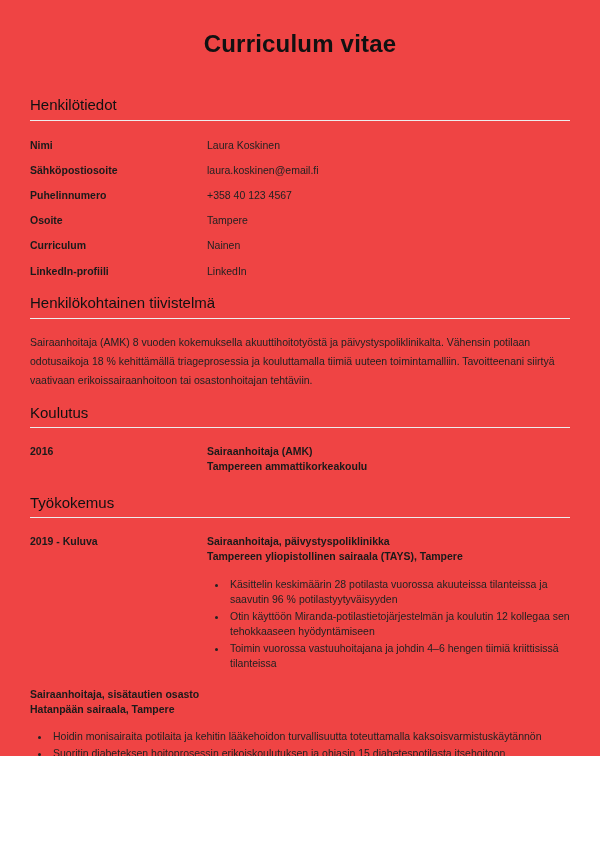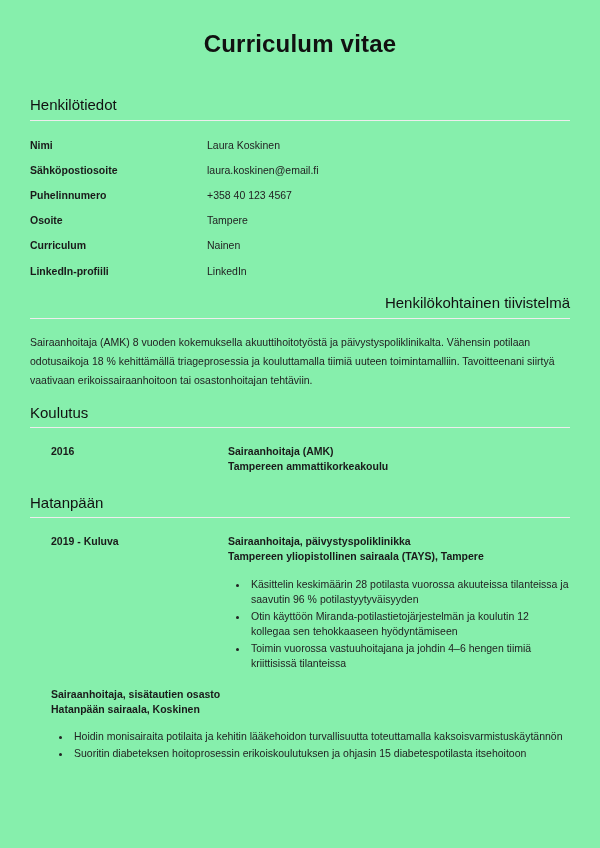--- a/index.html
+++ b/index.html
@@ -3,23 +3,23 @@
 <meta charset="utf-8">
 <style>
   html, body {
     margin: 0;
     padding: 0;
     background: #ffffff;
   }
   .page {
     position: relative;
     width: 600px;
-    height: 848px;
+    height: 756px;
     margin: 0 auto;
-    background: #86efac;
+    background: #ef4444;
     box-sizing: border-box;
     padding: 0 30px;
     overflow: hidden;
     font-family: "Liberation Sans", sans-serif;
     font-size: 10.5px;
     color: #222222;
     -webkit-font-smoothing: antialiased;
   }
   .doc-title {
     margin: 30px 0 0 0;
@@ -33,21 +33,21 @@
   .section-heading {
     margin: 0;
     font-size: 15px;
     font-weight: 400;
     line-height: 1.25;
     color: #111111;
     padding-bottom: 5px;
     border-bottom: 1px solid #ededed;
   }
   .section-personal .section-heading   { margin-top: 37px; }
-  .section-summary .section-heading    { margin-top: 15px; text-align: right; }
+  .section-summary .section-heading    { margin-top: 15px; }
   .section-education .section-heading  { margin-top: 14px; }
   .section-experience .section-heading { margin-top: 20px; }
 
   
   .info-list { margin-top: 17px; }
   .info-row {
     display: flex;
     align-items: center;
     line-height: 1.45;
     margin-bottom: 10px;
@@ -65,21 +65,20 @@
     margin: 14px 0 0 0;
     line-height: 19px;
     max-width: 540px;
   }
 
   
   .entry {
     display: flex;
     align-items: flex-start;
     margin-top: 16px;
-    margin-left: 21px;
   }
   .entry + .entry { margin-top: 14px; }
   .entry-period {
     flex: 0 0 177px;
     font-weight: 700;
     color: #1a1a1a;
     line-height: 1.4;
   }
   .entry-body { flex: 1 1 auto; }
   .entry-line {
@@ -144,39 +143,39 @@
     <div class="entry">
       <div class="entry-period">2016</div>
       <div class="entry-body">
         <div class="entry-line">Sairaanhoitaja (AMK)</div>
         <div class="entry-line">Tampereen ammattikorkeakoulu</div>
       </div>
     </div>
   </section>
 
   <section class="section-experience">
-    <h2 class="section-heading">Hatanpään</h2>
+    <h2 class="section-heading">Työkokemus</h2>
 
     <div class="entry">
       <div class="entry-period">2019 - Kuluva</div>
       <div class="entry-body">
         <div class="entry-line">Sairaanhoitaja, päivystyspoliklinikka</div>
         <div class="entry-line">Tampereen yliopistollinen sairaala (TAYS), Tampere</div>
         <ul class="bullet-list">
           <li>Käsittelin keskimäärin 28 potilasta vuorossa akuuteissa tilanteissa ja saavutin 96 % potilastyytyväisyyden</li>
           <li>Otin käyttöön Miranda-potilastietojärjestelmän ja koulutin 12 kollegaa sen tehokkaaseen hyödyntämiseen</li>
           <li>Toimin vuorossa vastuuhoitajana ja johdin 4–6 hengen tiimiä kriittisissä tilanteissa</li>
         </ul>
       </div>
     </div>
 
     <div class="entry">
       <div class="entry-body">
         <div class="entry-line">Sairaanhoitaja, sisätautien osasto</div>
-        <div class="entry-line">Hatanpään sairaala, Koskinen</div>
+        <div class="entry-line">Hatanpään sairaala, Tampere</div>
         <ul class="bullet-list">
           <li>Hoidin monisairaita potilaita ja kehitin lääkehoidon turvallisuutta toteuttamalla kaksoisvarmistuskäytännön</li>
           <li>Suoritin diabeteksen hoitoprosessin erikoiskoulutuksen ja ohjasin 15 diabetespotilasta itsehoitoon</li>
         </ul>
       </div>
     </div>
   </section>
 
 </div>
 

